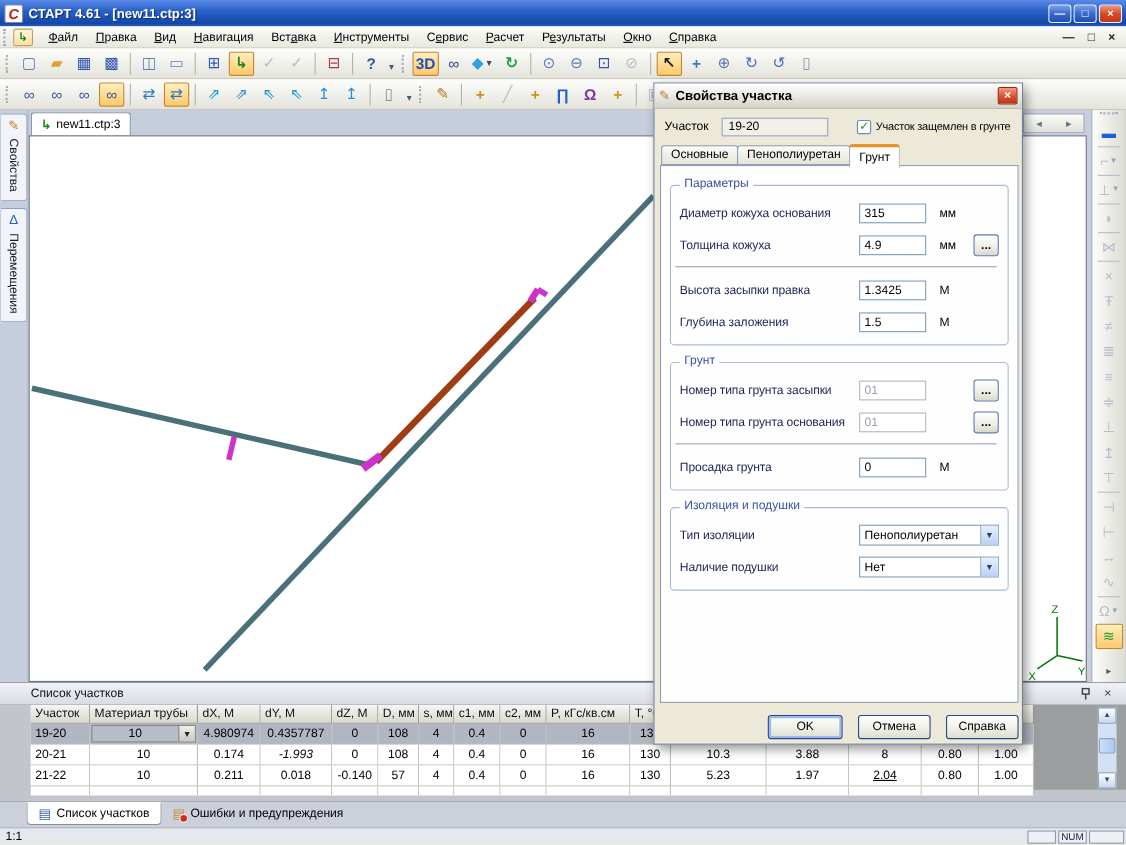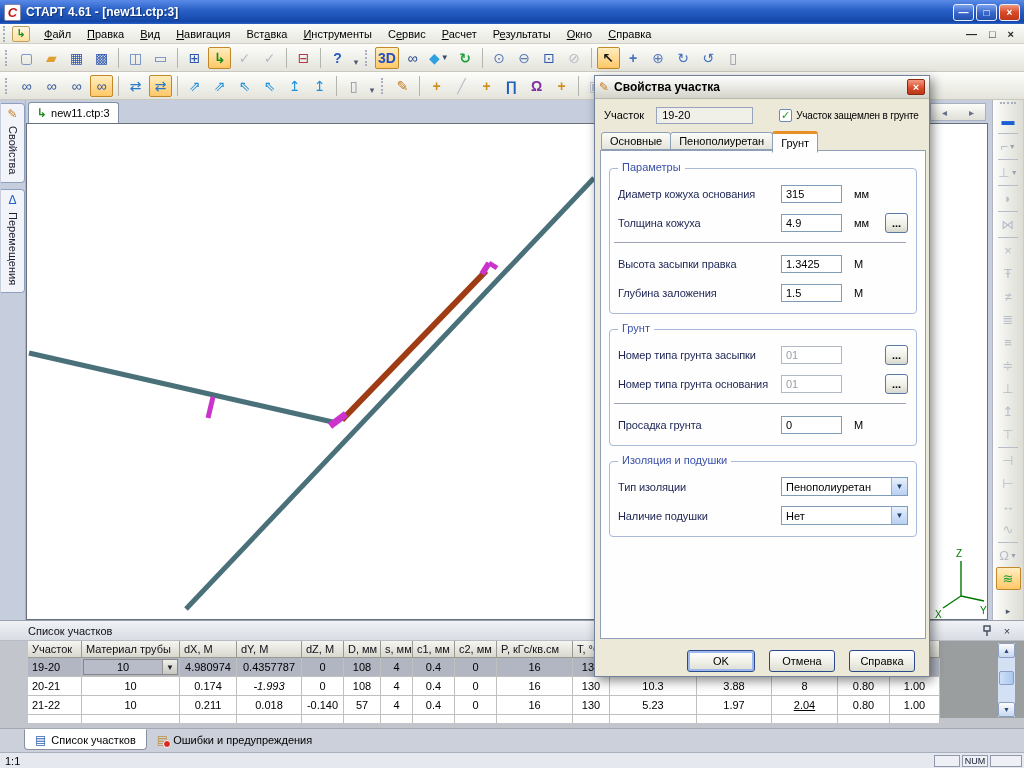--- a/index.html
+++ b/index.html
@@ -108,21 +108,21 @@
 .frow{display:flex;align-items:center;height:29px;padding:0 8px}
 .frow label{width:163px;flex:none;color:#1c2452;font-size:11px;letter-spacing:-.1px}
 .inp{width:61px;height:18px;border:1px solid #7f9db9;background:#fff;padding:1px 4px;display:flex;align-items:center}
 .inp.dis{color:#9aa0a8;border-color:#b0b8c4}
 .unit{margin-left:12px;width:22px;flex:none}
 .more{margin-left:auto;width:23px;height:20px;border:1px solid #5a78a8;border-radius:3px;background:linear-gradient(#ffffff,#eeeee6 60%,#d8d8cc);display:flex;align-items:center;justify-content:center;font-weight:bold;cursor:default}
 .combo{width:136px;height:19px;border:1px solid #7f9db9;background:#fff;display:flex;align-items:stretch}
 .combo .cval{flex:1;display:flex;align-items:center;padding-left:4px}
 .combo .cbtn2{width:16px;background:linear-gradient(#e8f0fc,#b8d0f4);border-left:1px solid #9ab0cc;display:flex;align-items:center;justify-content:center;font-size:8px;color:#20406c}
 .gsep{height:1px;background:#9aa2b4;margin:5px 10px 6px 4px}
-#dlg-btns{position:absolute;left:0;top:574px;width:100%;display:flex;justify-content:flex-end;gap:14px;padding-right:14px}
+#dlg-btns{position:absolute;left:0;top:574px;width:100%;display:flex;justify-content:flex-end;gap:14px;padding-right:3px}
 .dbtn{min-width:66px;height:22px;border:1px solid #2a4a8c;border-radius:3px;background:linear-gradient(#ffffff,#f0f0e8 55%,#dcdcd2);display:flex;align-items:center;justify-content:center;font-size:11px;cursor:default}
 .dbtn.def{min-width:68px;box-shadow:inset 0 0 0 2px #9cb8ec}
 </style>
 </head>
 <body>
 
 <div id="titlebar">
   <span id="app-icon">С</span>
   <span id="win-title">СТАРТ 4.61 - [new11.ctp:3]</span>
   <div id="title-btns">

